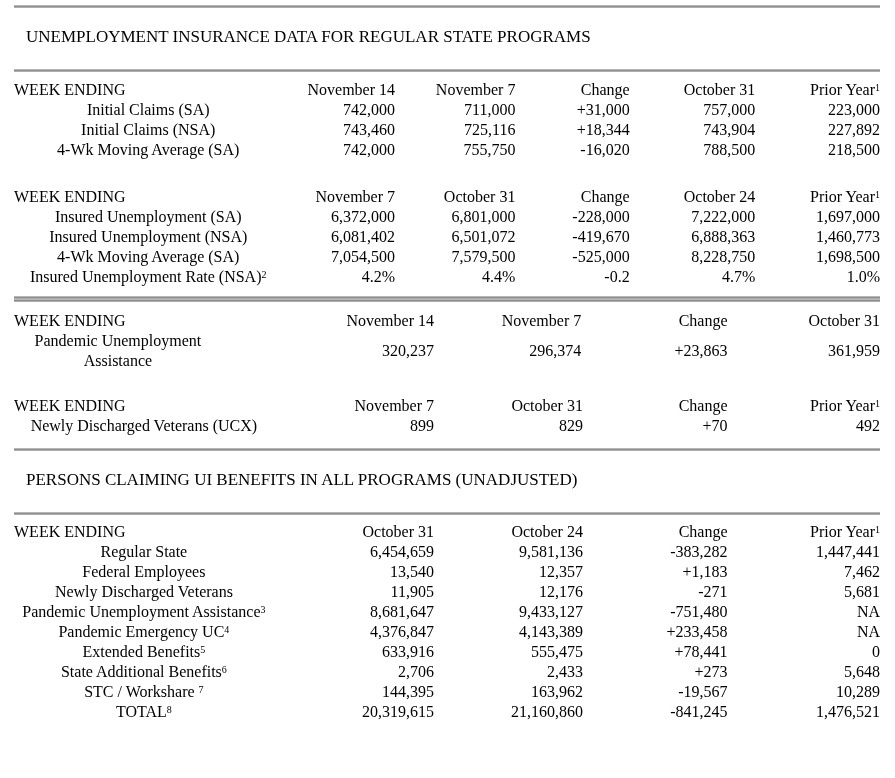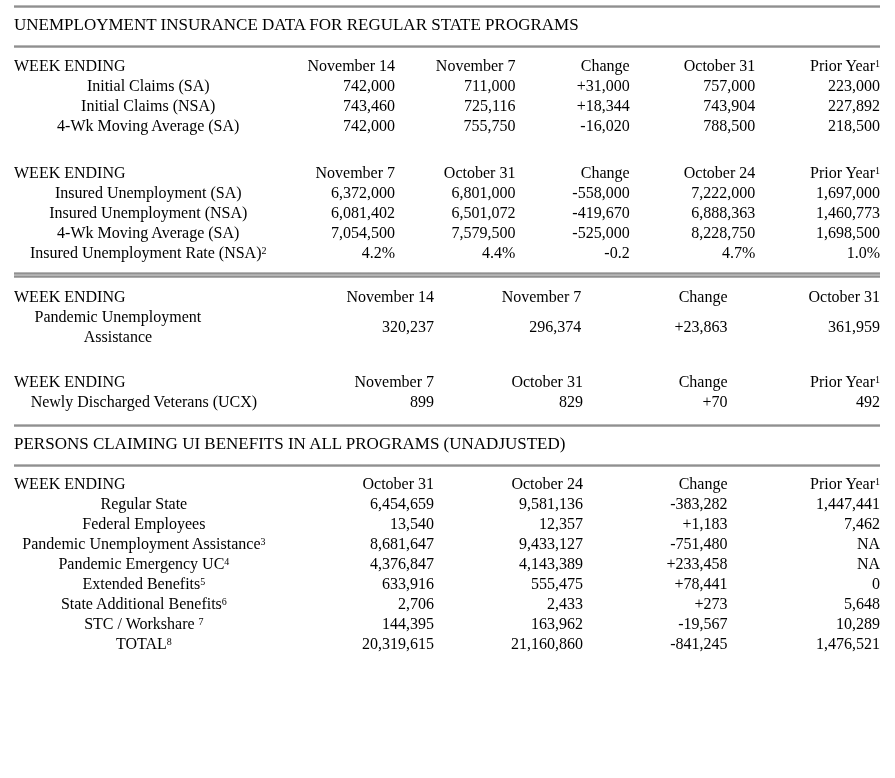--- a/index.html
+++ b/index.html
@@ -17,21 +17,21 @@
     height: 3px;
     background: linear-gradient(180deg, #c9c9c9 0%, #8a8a8a 55%, #c2c2c2 100%);
   }
   .rule-top { margin-top: 5px; }
   .rule-s2 { margin-top: 9px; }
   .rule-s3 { margin-top: 12px; }
 
   .section-title {
     font-size: 17px;
     font-weight: normal;
-    margin: 0;
+    margin: 12px;
     padding: 6px 0 10px 0;
     line-height: 21px;
   }
 
   table {
     width: 100%;
     border-collapse: collapse;
     table-layout: fixed;
   }
   th, td {
@@ -129,21 +129,21 @@
       <th>November 7</th>
       <th>October 31</th>
       <th>Change</th>
       <th>October 24</th>
       <th><span>Prior Year</span><sup>1</sup></th>
     </tr>
     <tr>
       <td class="label">Insured Unemployment (SA)</td>
       <td class="num">6,372,000</td>
       <td class="num">6,801,000</td>
-      <td class="num">-558,000</td>
+      <td class="num">-228,000</td>
       <td class="num">7,222,000</td>
       <td class="num">1,697,000</td>
     </tr>
     <tr>
       <td class="label">Insured Unemployment (NSA)</td>
       <td class="num">6,081,402</td>
       <td class="num">6,501,072</td>
       <td class="num">-419,670</td>
       <td class="num">6,888,363</td>
       <td class="num">1,460,773</td>
@@ -250,20 +250,27 @@
       <td class="num">1,447,441</td>
     </tr>
     <tr>
       <td class="label">Federal Employees</td>
       <td class="num">13,540</td>
       <td class="num">12,357</td>
       <td class="num">+1,183</td>
       <td class="num">7,462</td>
     </tr>
     <tr>
+      <td class="label">Newly Discharged Veterans</td>
+      <td class="num">11,905</td>
+      <td class="num">12,176</td>
+      <td class="num">-271</td>
+      <td class="num">5,681</td>
+    </tr>
+    <tr>
       <td class="label"><span>Pandemic Unemployment Assistance</span><sup>3</sup></td>
       <td class="num">8,681,647</td>
       <td class="num">9,433,127</td>
       <td class="num">-751,480</td>
       <td class="num">NA</td>
     </tr>
     <tr>
       <td class="label"><span>Pandemic Emergency UC</span><sup>4</sup></td>
       <td class="num">4,376,847</td>
       <td class="num">4,143,389</td>

